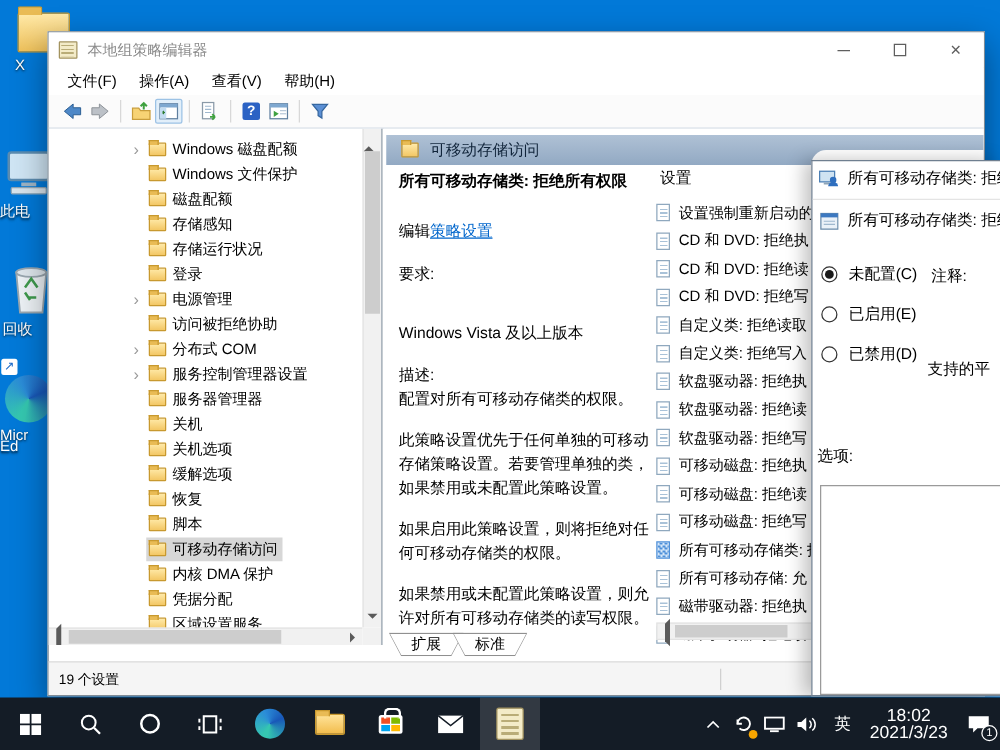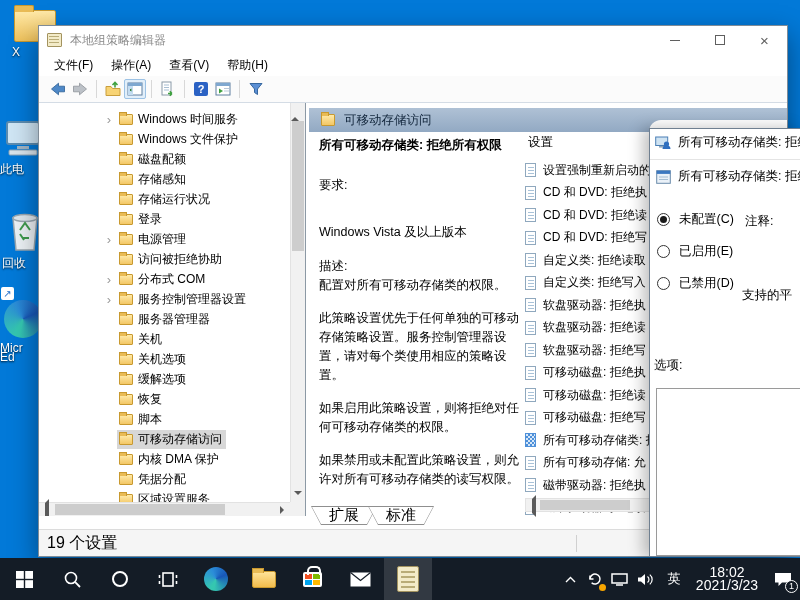--- a/index.html
+++ b/index.html
@@ -94,25 +94,25 @@
   .doc.sel::before { display:none; }
   .lrow .llabel { font-size:12px; }
   .list-hscroll { position:absolute; left:218px; top:395px; width:125px; height:14px; background:#F1F1F1; border:1px solid #E2E2E2; }
   .list-hscroll .hthumb { left:14px; width:90px; }
   .tabs { position:absolute; left:4px; top:403px; height:19px; display:flex; }
   .tab { position:relative; height:19px; padding:0 18px; margin-right:-9px; }
   .tab .shape { position:absolute; inset:0; background:#8F8F8F;
     clip-path:polygon(0 0,100% 0,calc(100% - 10px) 100%,10px 100%); }
   .tab .shape::after { content:""; position:absolute; inset:1px; background:#fff;
     clip-path:polygon(0 0,100% 0,calc(100% - 9px) 100%,9px 100%); }
-  .tab .tlbl { position:relative; z-index:1; font-size:15px; line-height:18px;margin-top:20px; }
+  .tab .tlbl { position:relative; z-index:1; font-size:12px; line-height:18px;margin-top:20px; }
 
   .statusbar { position:absolute; left:0; bottom:0; right:0; height:27px; background:#F5F5F5;
     border-top:1px solid #DCDCDC; display:flex; align-items:center; }
-  .statusbar .stext { margin-left:8px; font-size:16px;text-align:center; }
+  .statusbar .stext { margin-left:8px; font-size:11px;text-align:center; }
   .statusbar .sdiv { position:absolute; left:537px; top:5px; width:1px; height:17px; background:#D0D0D0; }
 
   
   .dialog { position:absolute; z-index:8; left:649px; top:128px; width:151px; height:429px;
     background:#fff; border:1px solid #6F7F90; border-right:none; overflow:hidden;
     box-shadow:-6px 0 14px rgba(0,0,0,.25); }
   .drow { position:absolute; display:flex; align-items:center; gap:7px; white-space:nowrap; font-size:12.5px; }
   .dsep { position:absolute; left:0; right:0; top:30px; height:1px; background:#E4E4E4; }
   .radio-row { position:absolute; left:7px; display:flex; align-items:center; gap:9px; white-space:nowrap; font-size:12.5px; }
   .radio { width:13px; height:13px; border:1px solid #333; border-radius:50%; background:#fff; flex:0 0 13px; }
@@ -258,21 +258,21 @@
       </span>
     </div>
 
     <div class="pane-tree">
       <div class="tree-rows">
 
           <div class="trow">
             <span class="chev">›</span>
             <span class="tlab">
               <span class="fold"></span>
-              <span>Windows 时间服务</span>
+              <span>Windows 磁盘配额</span>
             </span>
           </div>
 
           <div class="trow">
             <span class="chev" style="visibility: hidden;">›</span>
             <span class="tlab">
               <span class="fold"></span>
               <span>Windows 文件保护</span>
             </span>
           </div>
@@ -436,27 +436,30 @@
 
     <div class="pane-details">
       <div class="dheader">
         <span class="fold" style="width:16px;height:12px;"></span>
         <span class="hlabel">可移动存储访问</span>
       </div>
       <div class="round-white"></div>
 
       <div class="desc">
         <div class="ptitle">所有可移动存储类: 拒绝所有权限</div>
+        <div class="pedit">
+          <span>编辑</span><a class="plink" href="#">策略设置</a>
+        </div>
         <div class="plain">要求:</div>
         <div class="plain gapb">Windows Vista 及以上版本</div>
         <div class="plain">描述:</div>
         <div class="desc-paras">
 
         <p class="dp">配置对所有可移动存储类的权限。</p>
-            <p class="dp">此策略设置优先于任何单独的可移动存储策略设置。服务控制管理器设置，请对每个类使用相应的策略设置。</p>
+            <p class="dp">此策略设置优先于任何单独的可移动存储策略设置。若要管理单独的类，如果禁用或未配置此策略设置。</p>
             <p class="dp">如果启用此策略设置，则将拒绝对任何可移动存储类的权限。</p>
             <p class="dp">如果禁用或未配置此策略设置，则允许对所有可移动存储类的读写权限。</p>
           </div>
       </div>
 
       <div class="list-header">设置</div>
       <div class="list-rows">
 
           <div class="lrow">
             <span class="doc"></span>

